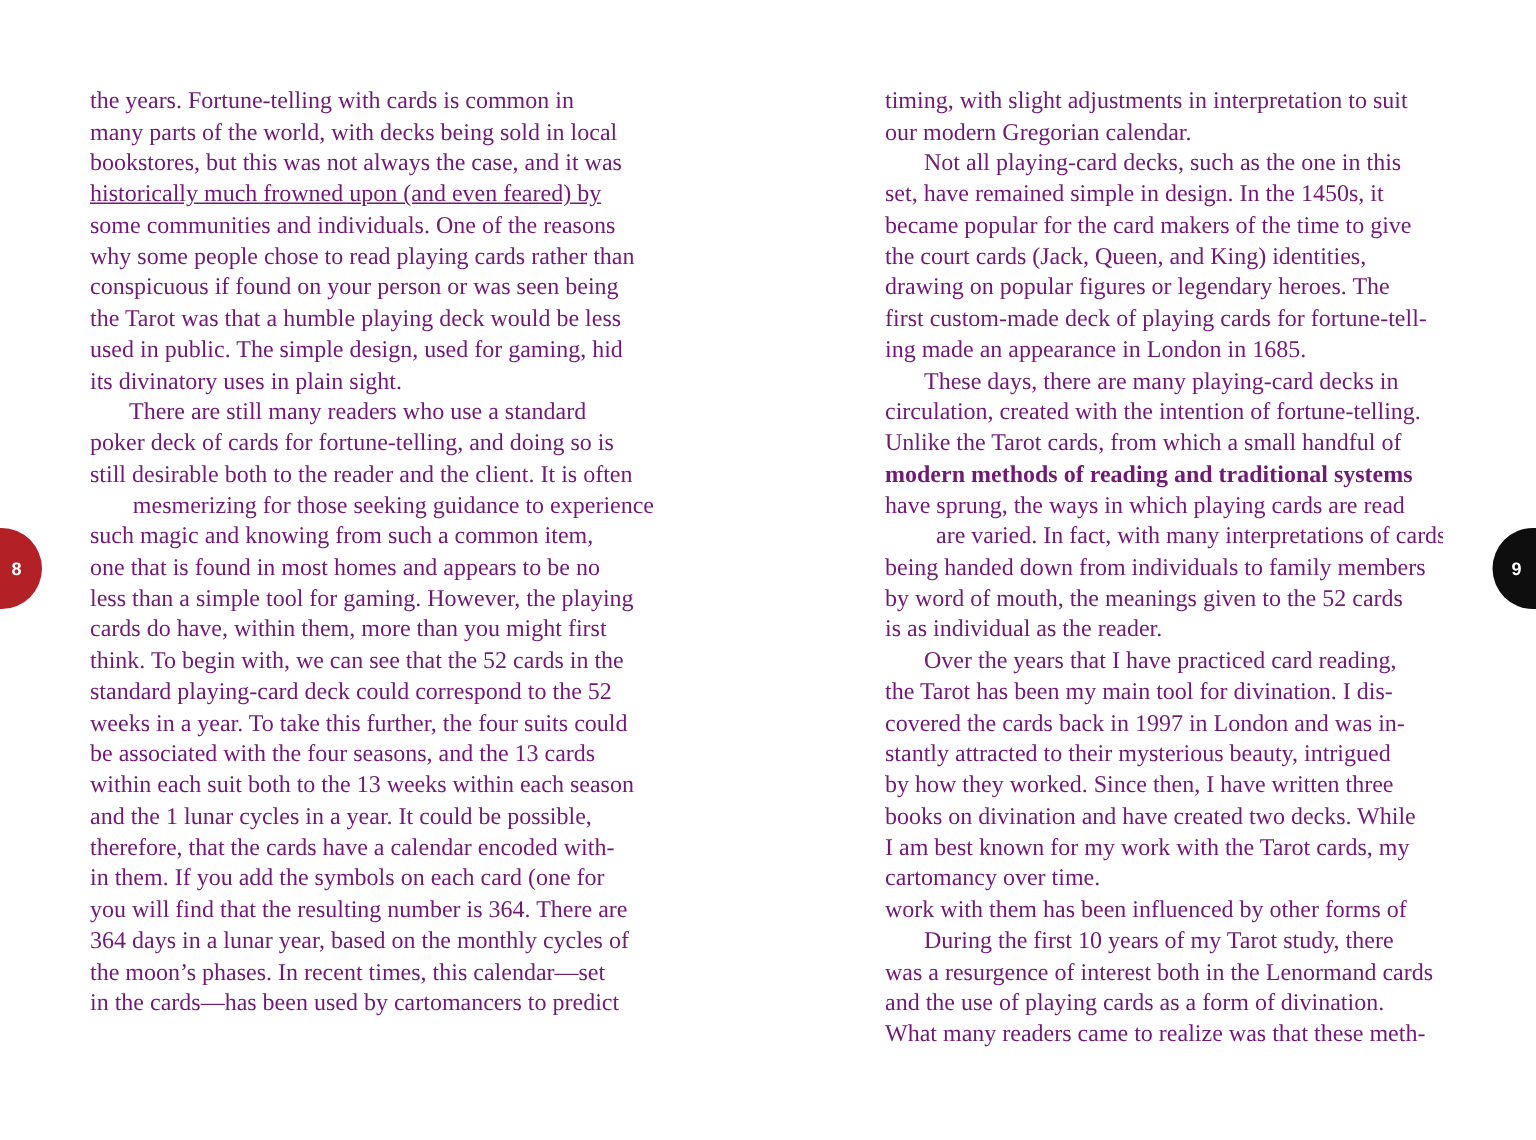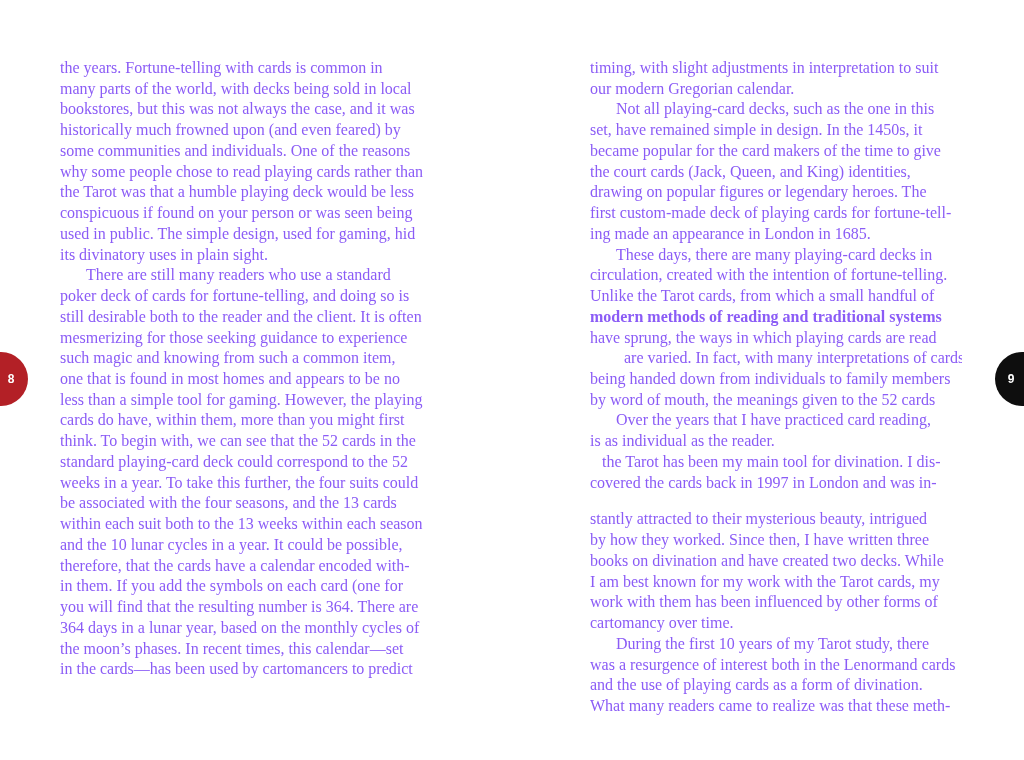--- a/index.html
+++ b/index.html
@@ -13,21 +13,21 @@
     height: 760px;
     background: #ffffff;
     overflow: hidden;
     font-family: "Liberation Serif", "DejaVu Serif", serif;
   }
   .text-column {
     position: absolute;
     top: 58px;
     font-size: 16px;
     line-height: 20.74px;
-    color: #8b5cf6;
+    color: #701a75;
   }
   .col-left  { left: 60px;  width: 376px; }
   .col-right { left: 590px; width: 372px; }
   .line {
     white-space: nowrap;
     height: 20.74px;
     overflow: hidden;
     text-align: left;
   }
   .line.indent { text-indent: 26px; }
@@ -62,41 +62,41 @@
   </div>
 
   <div class="page-tab tab-right" style="background: rgb(14, 14, 14);">
     <span class="tab-num">9</span>
   </div>
 
   <div class="text-column col-left" id="left-col">
       <div class="line" style="word-spacing: 0px;">the years. Fortune-telling with cards is common in</div>
       <div class="line" style="word-spacing: 0px;">many parts of the world, with decks being sold in local</div>
       <div class="line" style="word-spacing: 0px;">bookstores, but this was not always the case, and it was</div>
-      <div class="line" style="word-spacing: 0px;">historically much frowned upon (and even feared) by</div>
+      <div class="line" style="word-spacing: 0px; text-decoration: underline;">historically much frowned upon (and even feared) by</div>
       <div class="line" style="word-spacing: 0px;">some communities and individuals. One of the reasons</div>
       <div class="line" style="word-spacing: 0px;">why some people chose to read playing cards rather than</div>
+      <div class="line" style="word-spacing: 0px;">conspicuous if found on your person or was seen being</div>
       <div class="line" style="word-spacing: 0px;">the Tarot was that a humble playing deck would be less</div>
-      <div class="line" style="word-spacing: 0px;">conspicuous if found on your person or was seen being</div>
       <div class="line" style="word-spacing: 0px;">used in public. The simple design, used for gaming, hid</div>
       <div class="line end" style="word-spacing: 0px;">its divinatory uses in plain sight.</div>
       <div class="line indent" style="word-spacing: 0px;">There are still many readers who use a standard</div>
       <div class="line" style="word-spacing: 0px;">poker deck of cards for fortune-telling, and doing so is</div>
       <div class="line" style="word-spacing: 0px;">still desirable both to the reader and the client. It is often</div>
-      <div class="line" style="word-spacing: 0px;">mesmerizing for those seeking guidance to experience</div>
+      <div class="line" style="word-spacing: 0px; text-align: right;">mesmerizing for those seeking guidance to experience</div>
       <div class="line" style="word-spacing: 0px;">such magic and knowing from such a common item,</div>
       <div class="line" style="word-spacing: 0px;">one that is found in most homes and appears to be no</div>
       <div class="line" style="word-spacing: 0px;">less than a simple tool for gaming. However, the playing</div>
       <div class="line" style="word-spacing: 0px;">cards do have, within them, more than you might first</div>
       <div class="line" style="word-spacing: 0px;">think. To begin with, we can see that the 52 cards in the</div>
       <div class="line" style="word-spacing: 0px;">standard playing-card deck could correspond to the 52</div>
       <div class="line" style="word-spacing: 0px;">weeks in a year. To take this further, the four suits could</div>
       <div class="line" style="word-spacing: 0px;">be associated with the four seasons, and the 13 cards</div>
       <div class="line" style="word-spacing: 0px;">within each suit both to the 13 weeks within each season</div>
-      <div class="line" style="word-spacing: 0px;">and the 10 lunar cycles in a year. It could be possible,</div>
+      <div class="line" style="word-spacing: 0px;">and the 1 lunar cycles in a year. It could be possible,</div>
       <div class="line" style="word-spacing: 0px;">therefore, that the cards have a calendar encoded with-</div>
       <div class="line" style="word-spacing: 0px;">in them. If you add the symbols on each card (one for</div>
       <div class="line" style="word-spacing: 0px;">you will find that the resulting number is 364. There are</div>
       <div class="line" style="word-spacing: 0px;">364 days in a lunar year, based on the monthly cycles of</div>
       <div class="line" style="word-spacing: 0px;">the moon’s phases. In recent times, this calendar—set</div>
       <div class="line" style="word-spacing: 0px;">in the cards—has been used by cartomancers to predict</div>
     </div>
 
   <div class="text-column col-right" id="right-col">
       <div class="line" style="word-spacing: 0px;">timing, with slight adjustments in interpretation to suit</div>
@@ -109,29 +109,29 @@
       <div class="line" style="word-spacing: 0px;">first custom-made deck of playing cards for fortune-tell-</div>
       <div class="line end" style="word-spacing: 0px;">ing made an appearance in London in 1685.</div>
       <div class="line indent" style="word-spacing: 0px;">These days, there are many playing-card decks in</div>
       <div class="line" style="word-spacing: 0px;">circulation, created with the intention of fortune-telling.</div>
       <div class="line" style="word-spacing: 0px;">Unlike the Tarot cards, from which a small handful of</div>
       <div class="line" style="word-spacing: 0px; font-weight: bold;">modern methods of reading and traditional systems</div>
       <div class="line" style="word-spacing: 0px;">have sprung, the ways in which playing cards are read</div>
       <div class="line" style="word-spacing: 0px; margin-left: 34px;">are varied. In fact, with many interpretations of cards</div>
       <div class="line" style="word-spacing: 0px;">being handed down from individuals to family members</div>
       <div class="line" style="word-spacing: 0px;">by word of mouth, the meanings given to the 52 cards</div>
+      <div class="line end" style="word-spacing: 0px;">is as individual as the reader.</div>
       <div class="line indent" style="word-spacing: 0px;">Over the years that I have practiced card reading,</div>
-      <div class="line end" style="word-spacing: 0px;">is as individual as the reader.</div>
-      <div class="line" style="word-spacing: 0px; margin-left: 12px;">the Tarot has been my main tool for divination. I dis-</div>
+      <div class="line" style="word-spacing: 0px;">the Tarot has been my main tool for divination. I dis-</div>
       <div class="line" style="word-spacing: 0px;">covered the cards back in 1997 in London and was in-</div>
-      <div class="line" style="word-spacing: 0px; margin-top: 16px;">stantly attracted to their mysterious beauty, intrigued</div>
+      <div class="line" style="word-spacing: 0px;">stantly attracted to their mysterious beauty, intrigued</div>
       <div class="line" style="word-spacing: 0px;">by how they worked. Since then, I have written three</div>
       <div class="line" style="word-spacing: 0px;">books on divination and have created two decks. While</div>
       <div class="line" style="word-spacing: 0px;">I am best known for my work with the Tarot cards, my</div>
+      <div class="line end" style="word-spacing: 0px;">cartomancy over time.</div>
       <div class="line" style="word-spacing: 0px;">work with them has been influenced by other forms of</div>
-      <div class="line end" style="word-spacing: 0px;">cartomancy over time.</div>
       <div class="line indent" style="word-spacing: 0px;">During the first 10 years of my Tarot study, there</div>
       <div class="line" style="word-spacing: 0px;">was a resurgence of interest both in the Lenormand cards</div>
       <div class="line" style="word-spacing: 0px;">and the use of playing cards as a form of divination.</div>
       <div class="line" style="word-spacing: 0px;">What many readers came to realize was that these meth-</div>
     </div>
 
 </div>
 
 </body></html>

